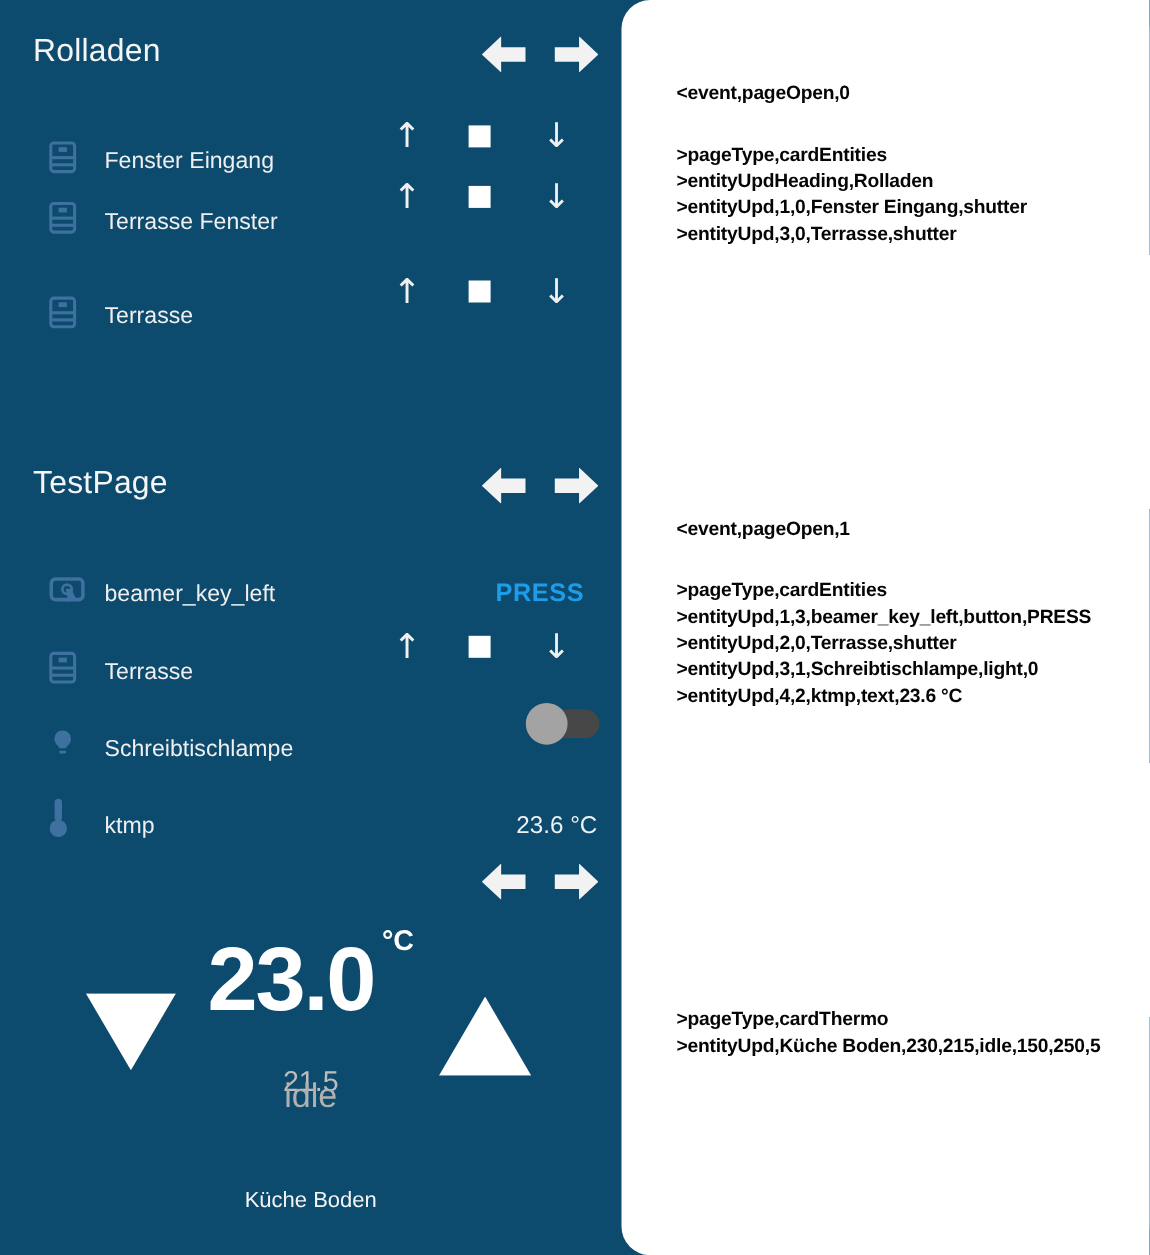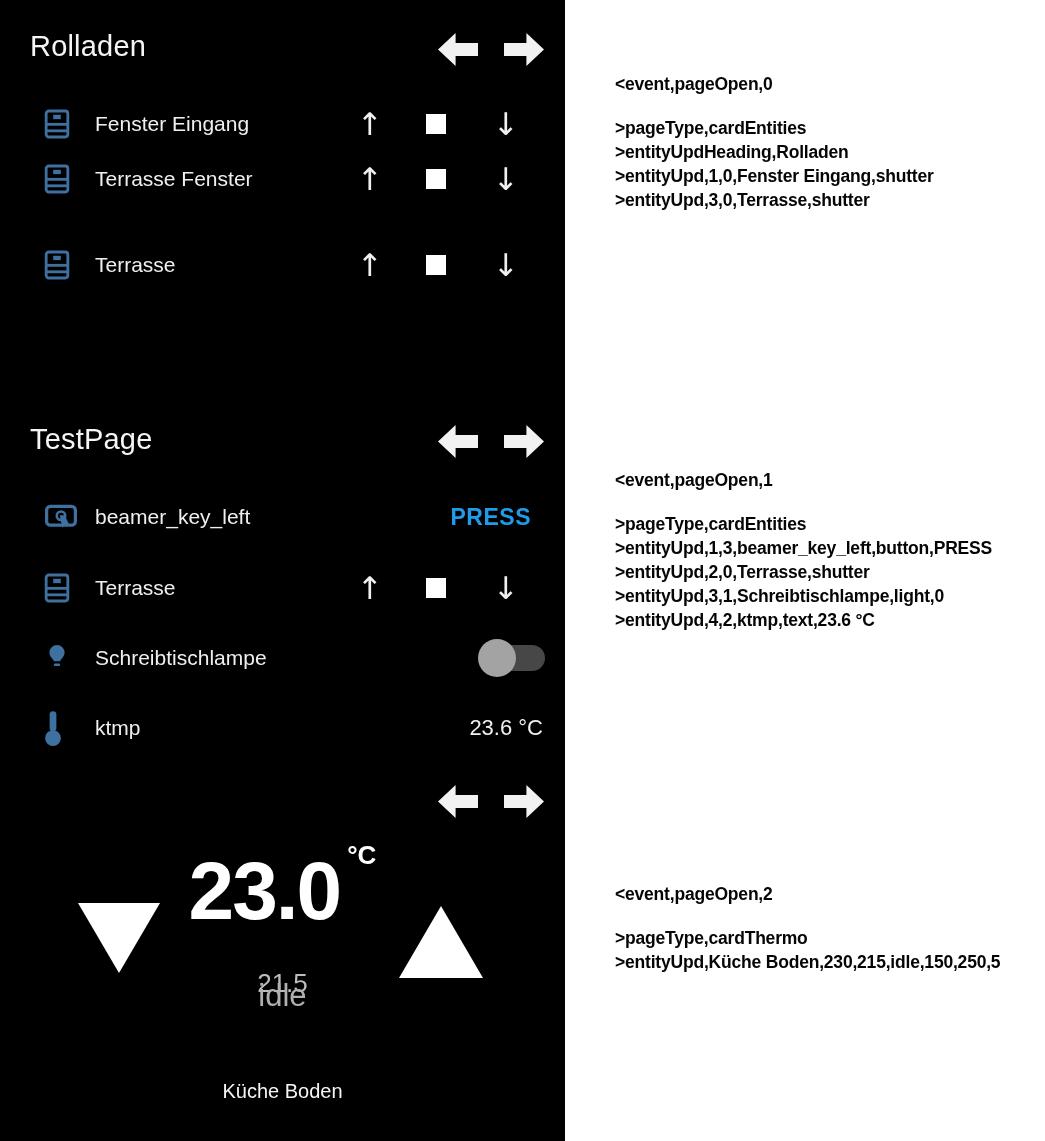--- a/index.html
+++ b/index.html
@@ -5,36 +5,36 @@
   * { margin:0; padding:0; box-sizing:border-box; }
   body {
     width:1045px; height:1141px; position:relative;
     background:#ffffff; overflow:hidden;
     font-family:"Liberation Sans", sans-serif;
   }
 
   
   .panel {
     position:absolute; left:0; top:0; width:657px; height:1141px;
-    background:#000000; color:#f0f0f0;text-decoration:underline;
+    background:#0c4a6e; color:#f0f0f0;text-decoration:underline;
   }
   .card-title {
     position:absolute; left:30px; font-size:29px; font-weight:400;
     color:#f5f5f5; letter-spacing:0.2px;
   }
   .nav-arrow {
     position:absolute; width:40px; height:33px; background:#f2f2f2;
     border:none; cursor:pointer; padding:0;
   }
   .nav-arrow.prev { clip-path:polygon(0 50%, 44% 0, 44% 30%, 100% 30%, 100% 70%, 44% 70%, 44% 100%); }
   .nav-arrow.next { clip-path:polygon(100% 50%, 56% 0, 56% 30%, 0 30%, 0 70%, 56% 70%, 56% 100%); }
 
   .entity-row {
     position:absolute; left:30px; width:515px; height:70px;
-    display:flex; align-items:center;
+    display:flex; align-items:flex-end;
   }
   .icon-box {
     width:65px; display:flex; align-items:center; padding-left:14px;
     color:#3e70a0; flex-shrink:0;
   }
   .entity-label { font-size:21px; color:#efefef; }
 
   .ctl {
     position:absolute; width:44px; height:70px; top:0;
     display:flex; align-items:center; justify-content:center;
@@ -73,27 +73,27 @@
   }
   .thermo-temp .unit { font-size:26px; font-weight:700; color:#ffffff; margin-top:2px; }
   .tri { position:absolute; background:#ffffff; border:none; cursor:pointer; padding:0; }
   .tri.down { left:78px;  top:903px; width:82px; height:70px; clip-path:polygon(0 0, 100% 0, 50% 100%); }
   .tri.up   { left:399px; top:906px; width:84px; height:72px; clip-path:polygon(50% 0, 0 100%, 100% 100%); }
   .thermo-target { position:absolute; left:0; top:968px; width:565px; text-align:center; font-size:26px; color:#bcbcbc; }
   .thermo-state  { position:absolute; left:0; top:978px; width:565px; text-align:center; font-size:31px; color:#b0b0b0; }
   .thermo-name   { position:absolute; left:0; top:1080px; width:565px; text-align:center; font-size:20px; color:#f5f5f5; }
 
   
-  .protocol { position:absolute; left:565px; top:0; width:480px; height:1141px; background:#ffffff; }
+  .protocol { position:absolute; left:565px; top:0; width:480px; height:1141px; background:#ffffff;border-radius:26px; }
   .pblock { position:absolute; left:50px; width:430px; }
   .pevent, .pline {
     font-size:17.5px; font-weight:700; color:#050505; line-height:24px;
     letter-spacing:-0.2px; white-space:nowrap;
   }
-  .plines { margin-top:20px; }
+  .plines { margin-top:32px; }
 </style>
 </head>
 <body>
 
 <div class="panel">
 
   <h1 class="card-title" style="top:30px">Rolladen</h1>
   <button class="nav-arrow prev" style="left:438px; top:33px"></button>
   <button class="nav-arrow next" style="left:504px; top:33px"></button>
 
@@ -255,20 +255,19 @@
     <div class="plines">
       <div class="pline">&gt;pageType,cardEntities</div>
       <div class="pline">&gt;entityUpd,1,3,beamer_key_left,button,PRESS</div>
       <div class="pline">&gt;entityUpd,2,0,Terrasse,shutter</div>
       <div class="pline">&gt;entityUpd,3,1,Schreibtischlampe,light,0</div>
       <div class="pline">&gt;entityUpd,4,2,ktmp,text,23.6 °C</div>
     </div>
   </div>
 
   <div class="pblock" style="top:882px">
-    <div class="pevent">&lt;event,pageOpen,2</div>
     <div class="plines">
       <div class="pline">&gt;pageType,cardThermo</div>
       <div class="pline">&gt;entityUpd,Küche Boden,230,215,idle,150,250,5</div>
     </div>
   </div>
 
 </div>
 
 </body></html>

